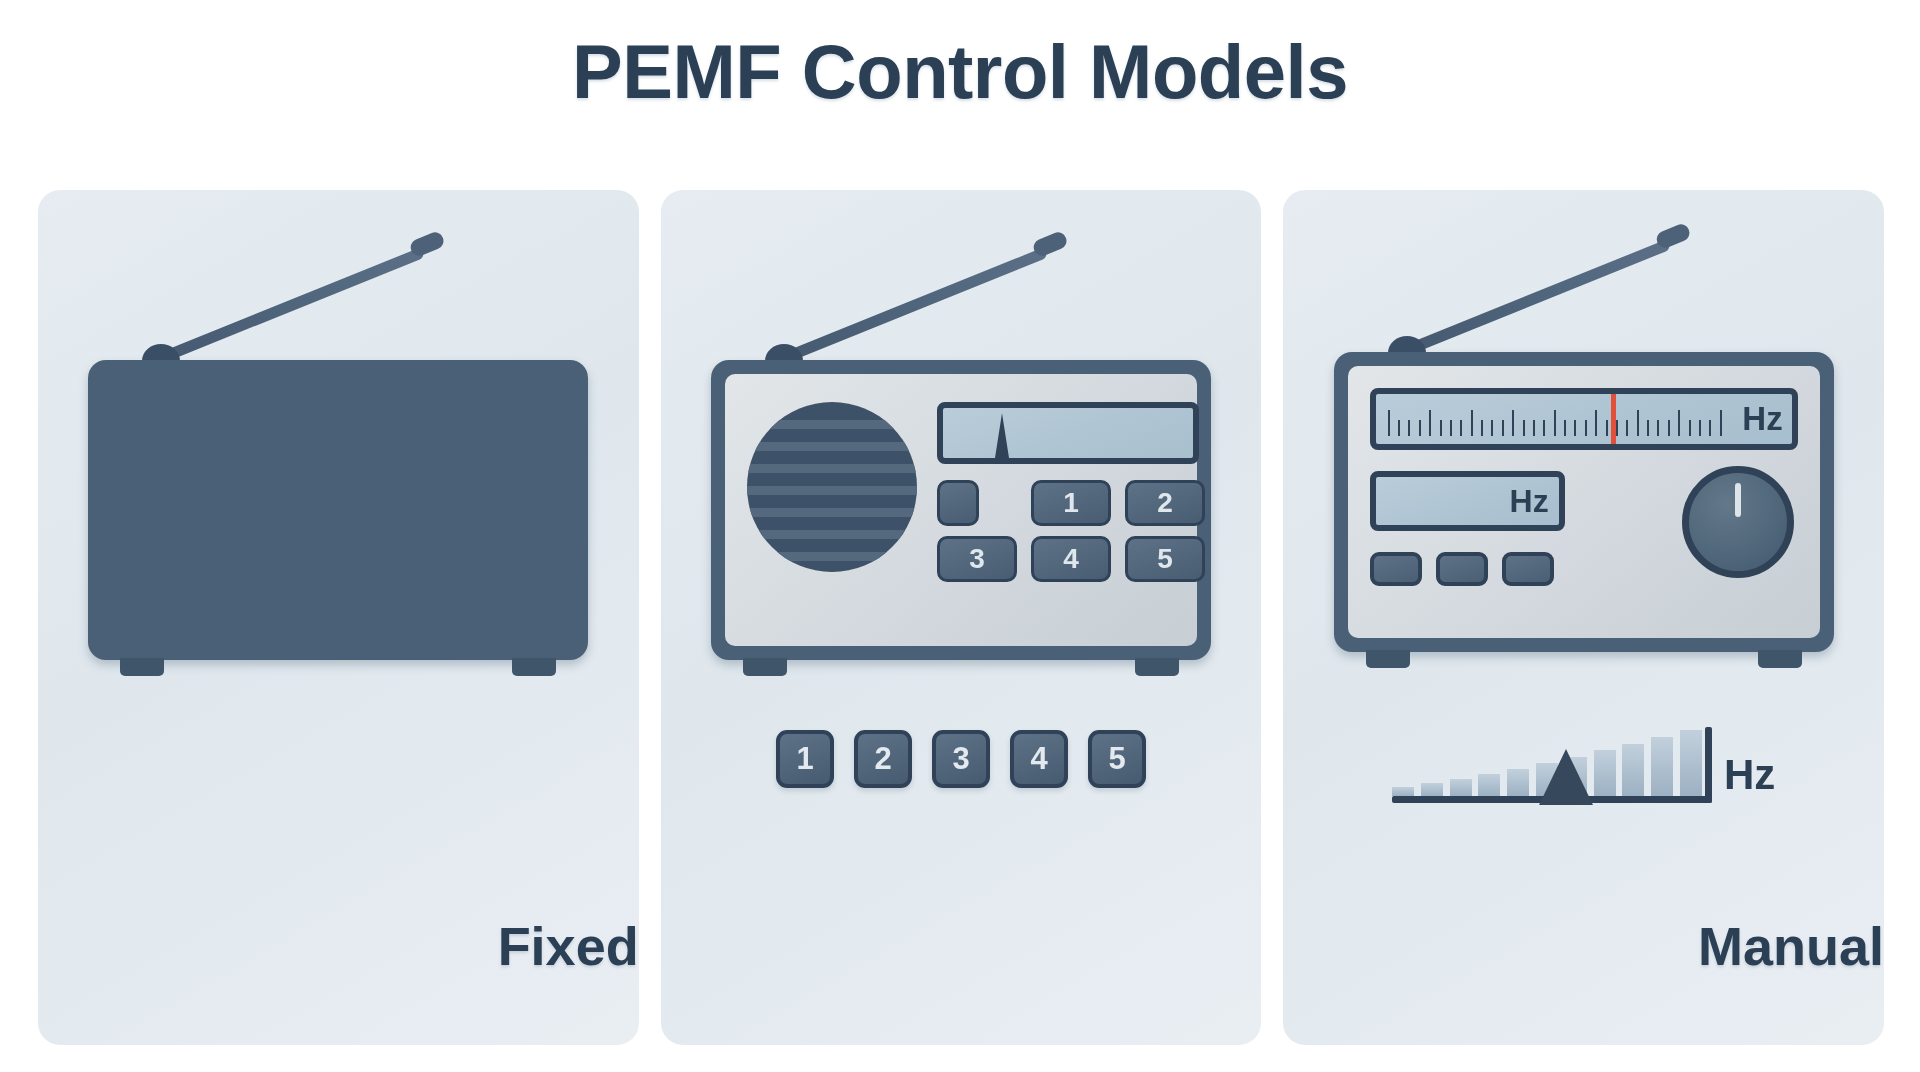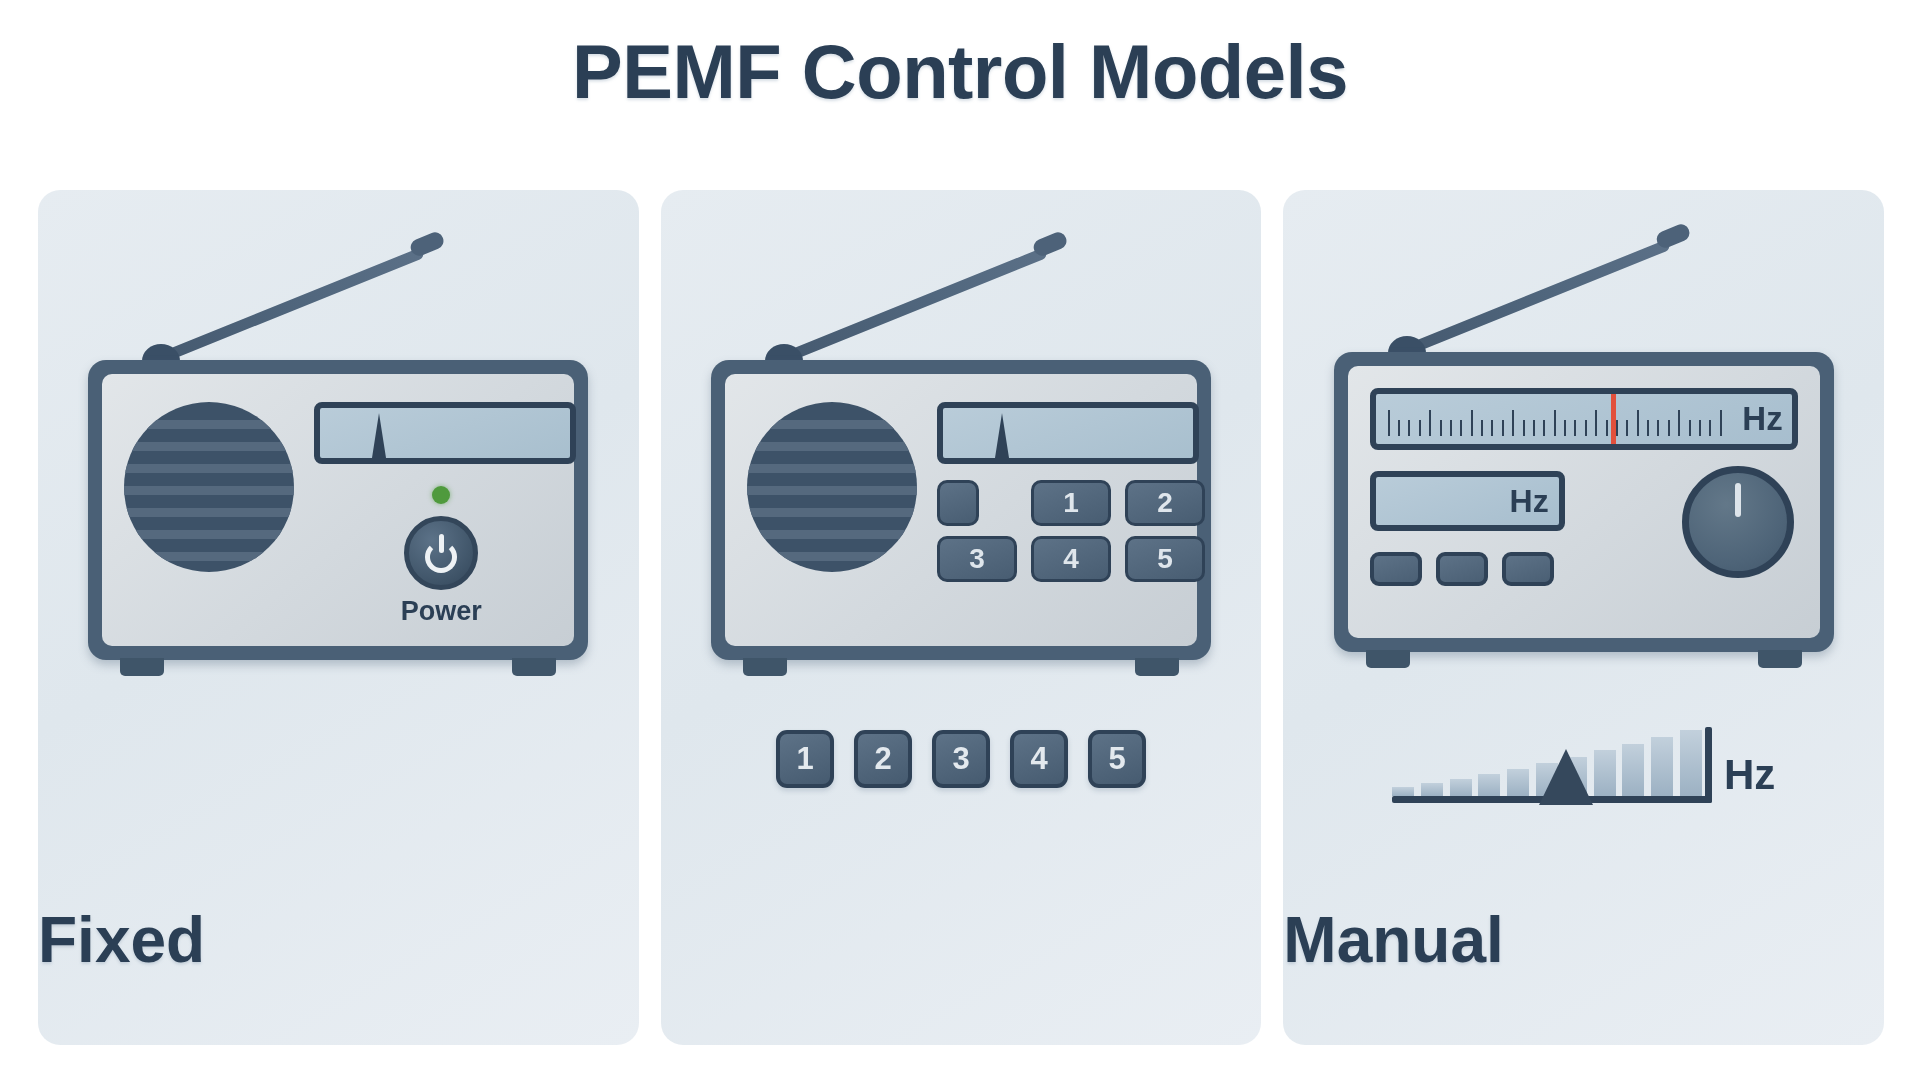--- a/index.html
+++ b/index.html
@@ -48,22 +48,22 @@
     position: absolute;
     left: 0; right: 0; top: 0;
     height: 700px;
     padding-left: 48px;
   }
 
   .panel-label {
     position: absolute;
     left: 0; right: 0;
     bottom: 68px;
-    text-align: left;
-    font-size: 64px;
+    text-align: right;
+    font-size: 54px;
     font-weight: bold;
     color: #2b3f55;
     text-shadow: 0 2px 3px rgba(150,168,186,0.4);
   }
 
   
   .radio {
     position: absolute;
     width: 500px;
     height: 300px;
@@ -404,47 +404,20 @@
 
         <div class="radio">
 
           <div class="antenna">
             <div class="ant-rod"></div>
             <div class="ant-tip"></div>
             <div class="ant-base"></div>
           </div>
 
           <div class="case">
-            <div class="face">
-
-              <div class="speaker">
-                <div class="line" style="top:18px"></div>
-                <div class="line" style="top:40px"></div>
-                <div class="line" style="top:62px"></div>
-                <div class="line" style="top:84px"></div>
-                <div class="line" style="top:106px"></div>
-                <div class="line" style="top:128px"></div>
-                <div class="line" style="top:150px"></div>
-              </div>
-
-              <div class="screen main">
-                <div class="needle"></div>
-              </div>
-
-              <div class="led"></div>
-
-              <div class="pwr-btn">
-                <div class="pwr-glyph">
-                  <div class="ring"></div>
-                  <div class="bar"></div>
-                </div>
-              </div>
-
-              <div class="pwr-label">Power</div>
-            </div>
             <div class="foot l"></div>
             <div class="foot r"></div>
           </div>
         </div>
       </div>
 
       <div class="panel-label">Fixed</div>
     </div>
 
     <div class="panel">

